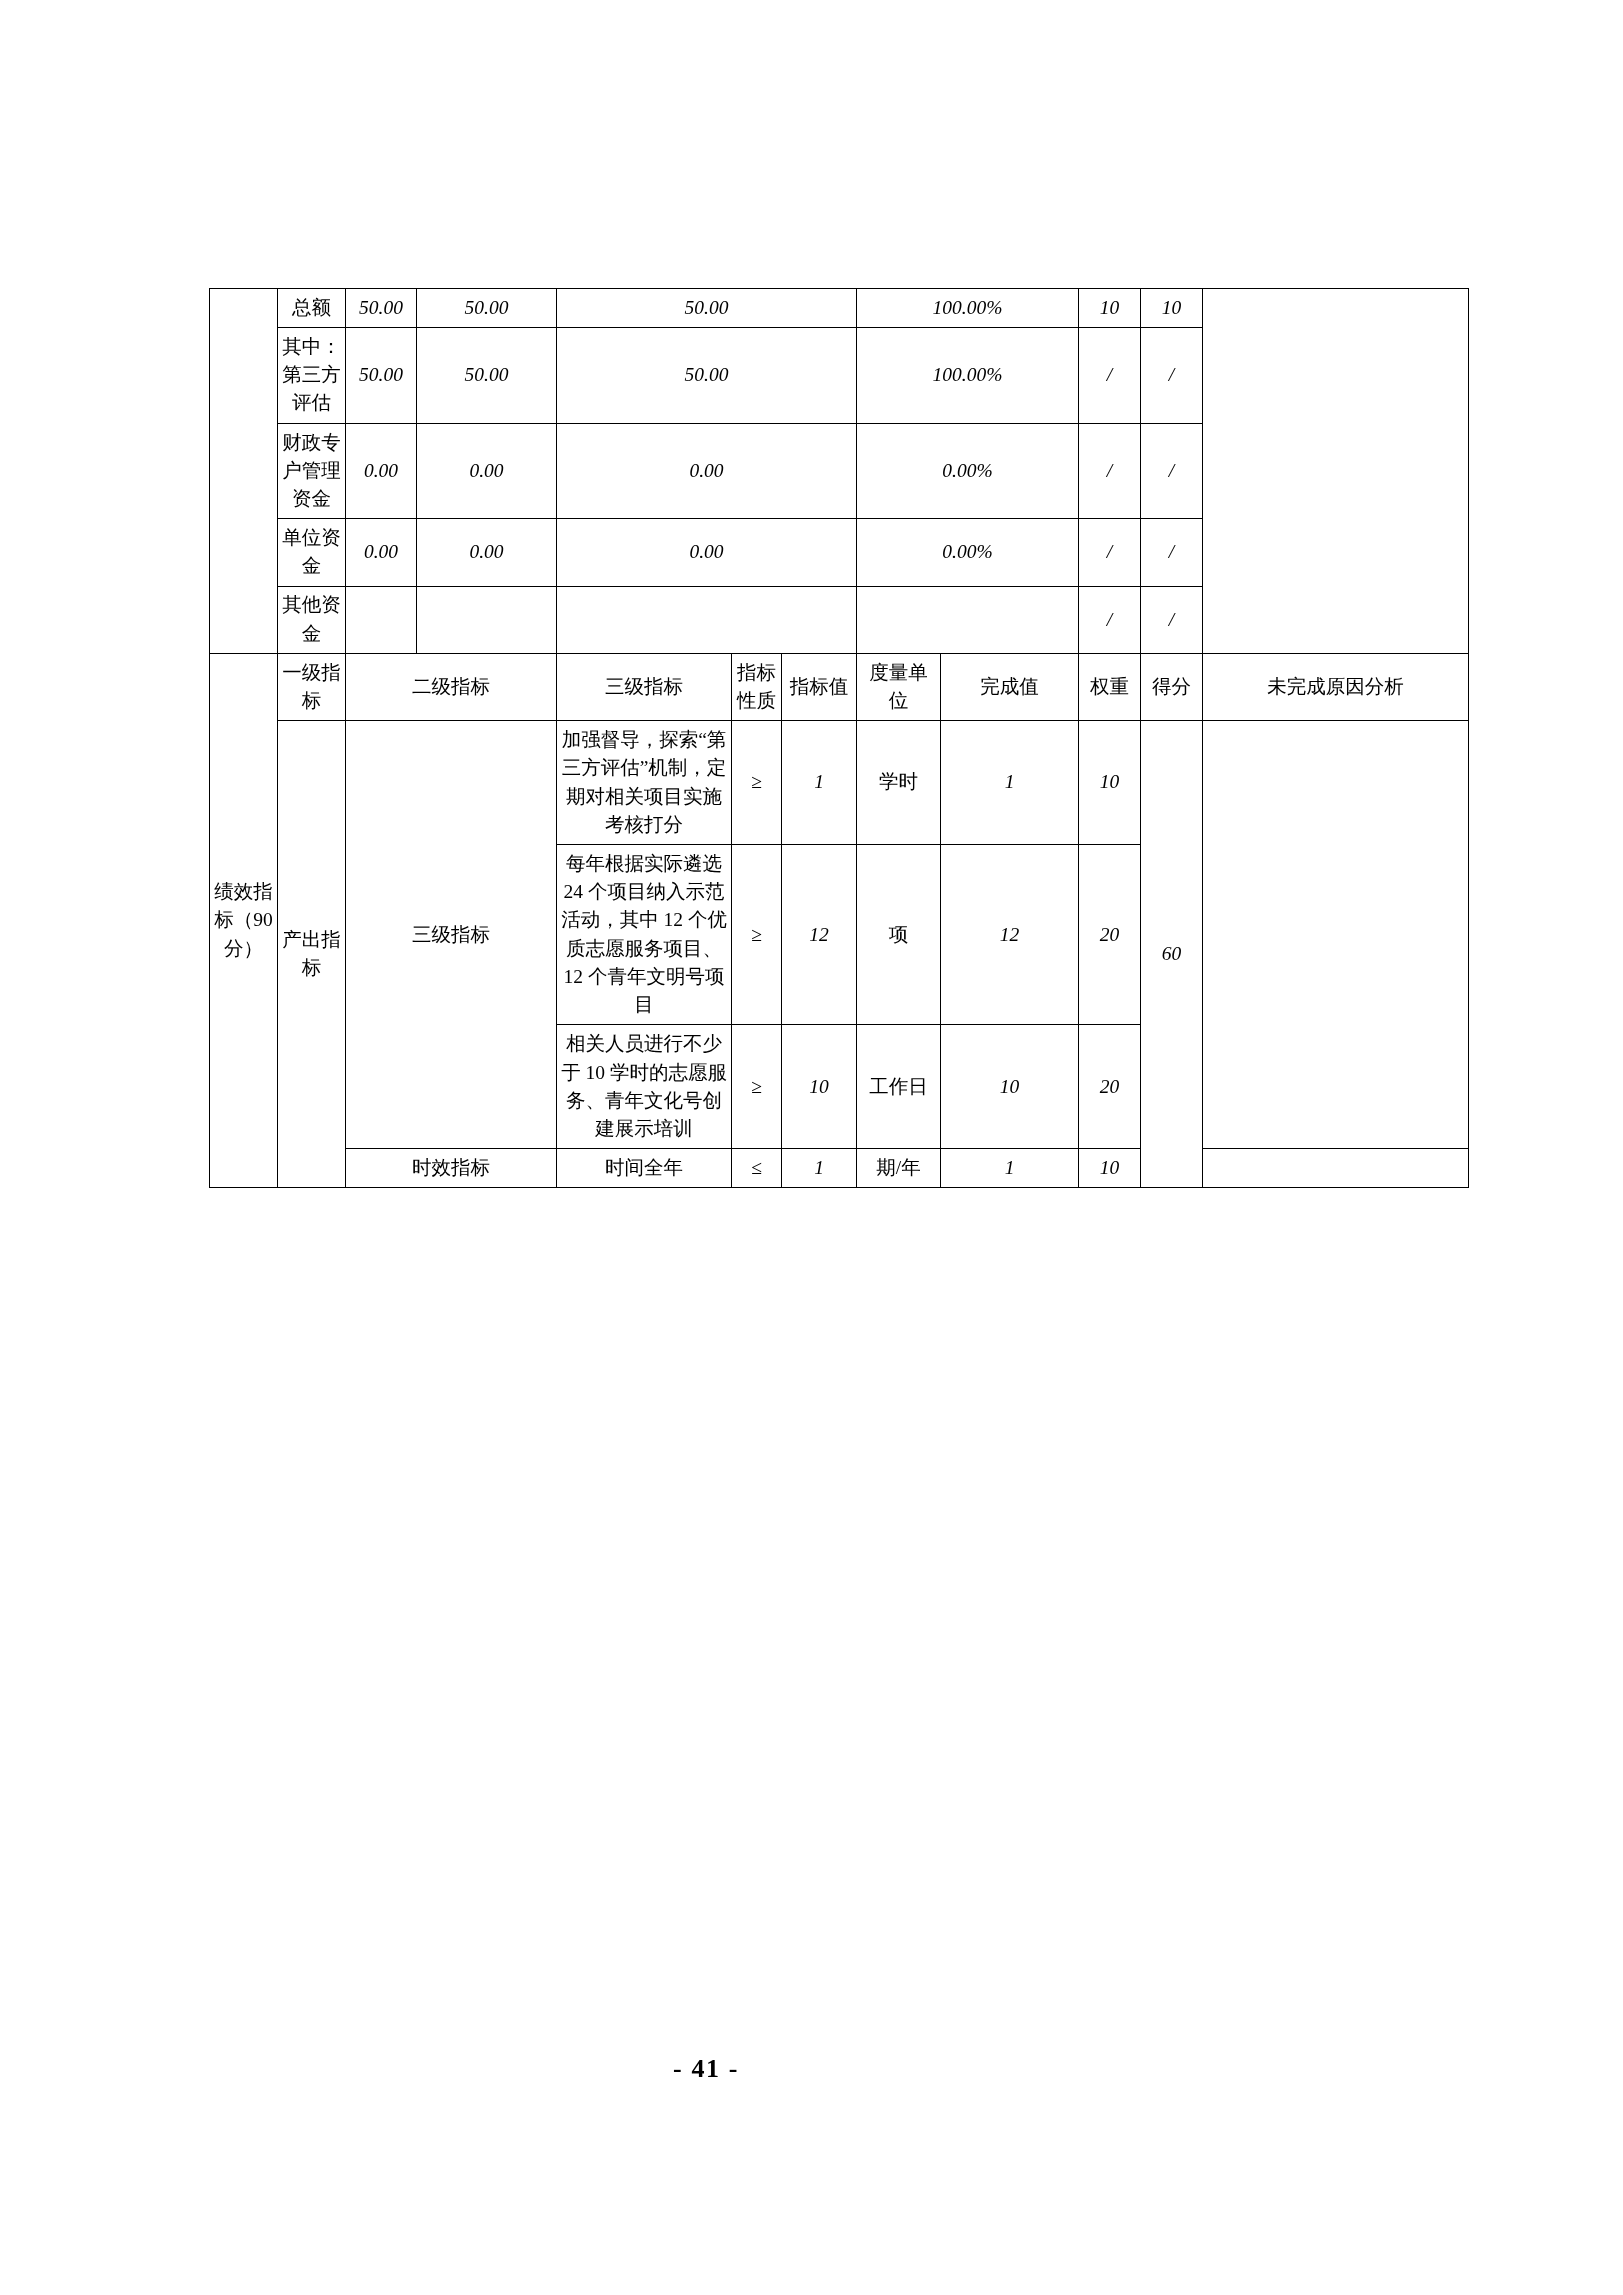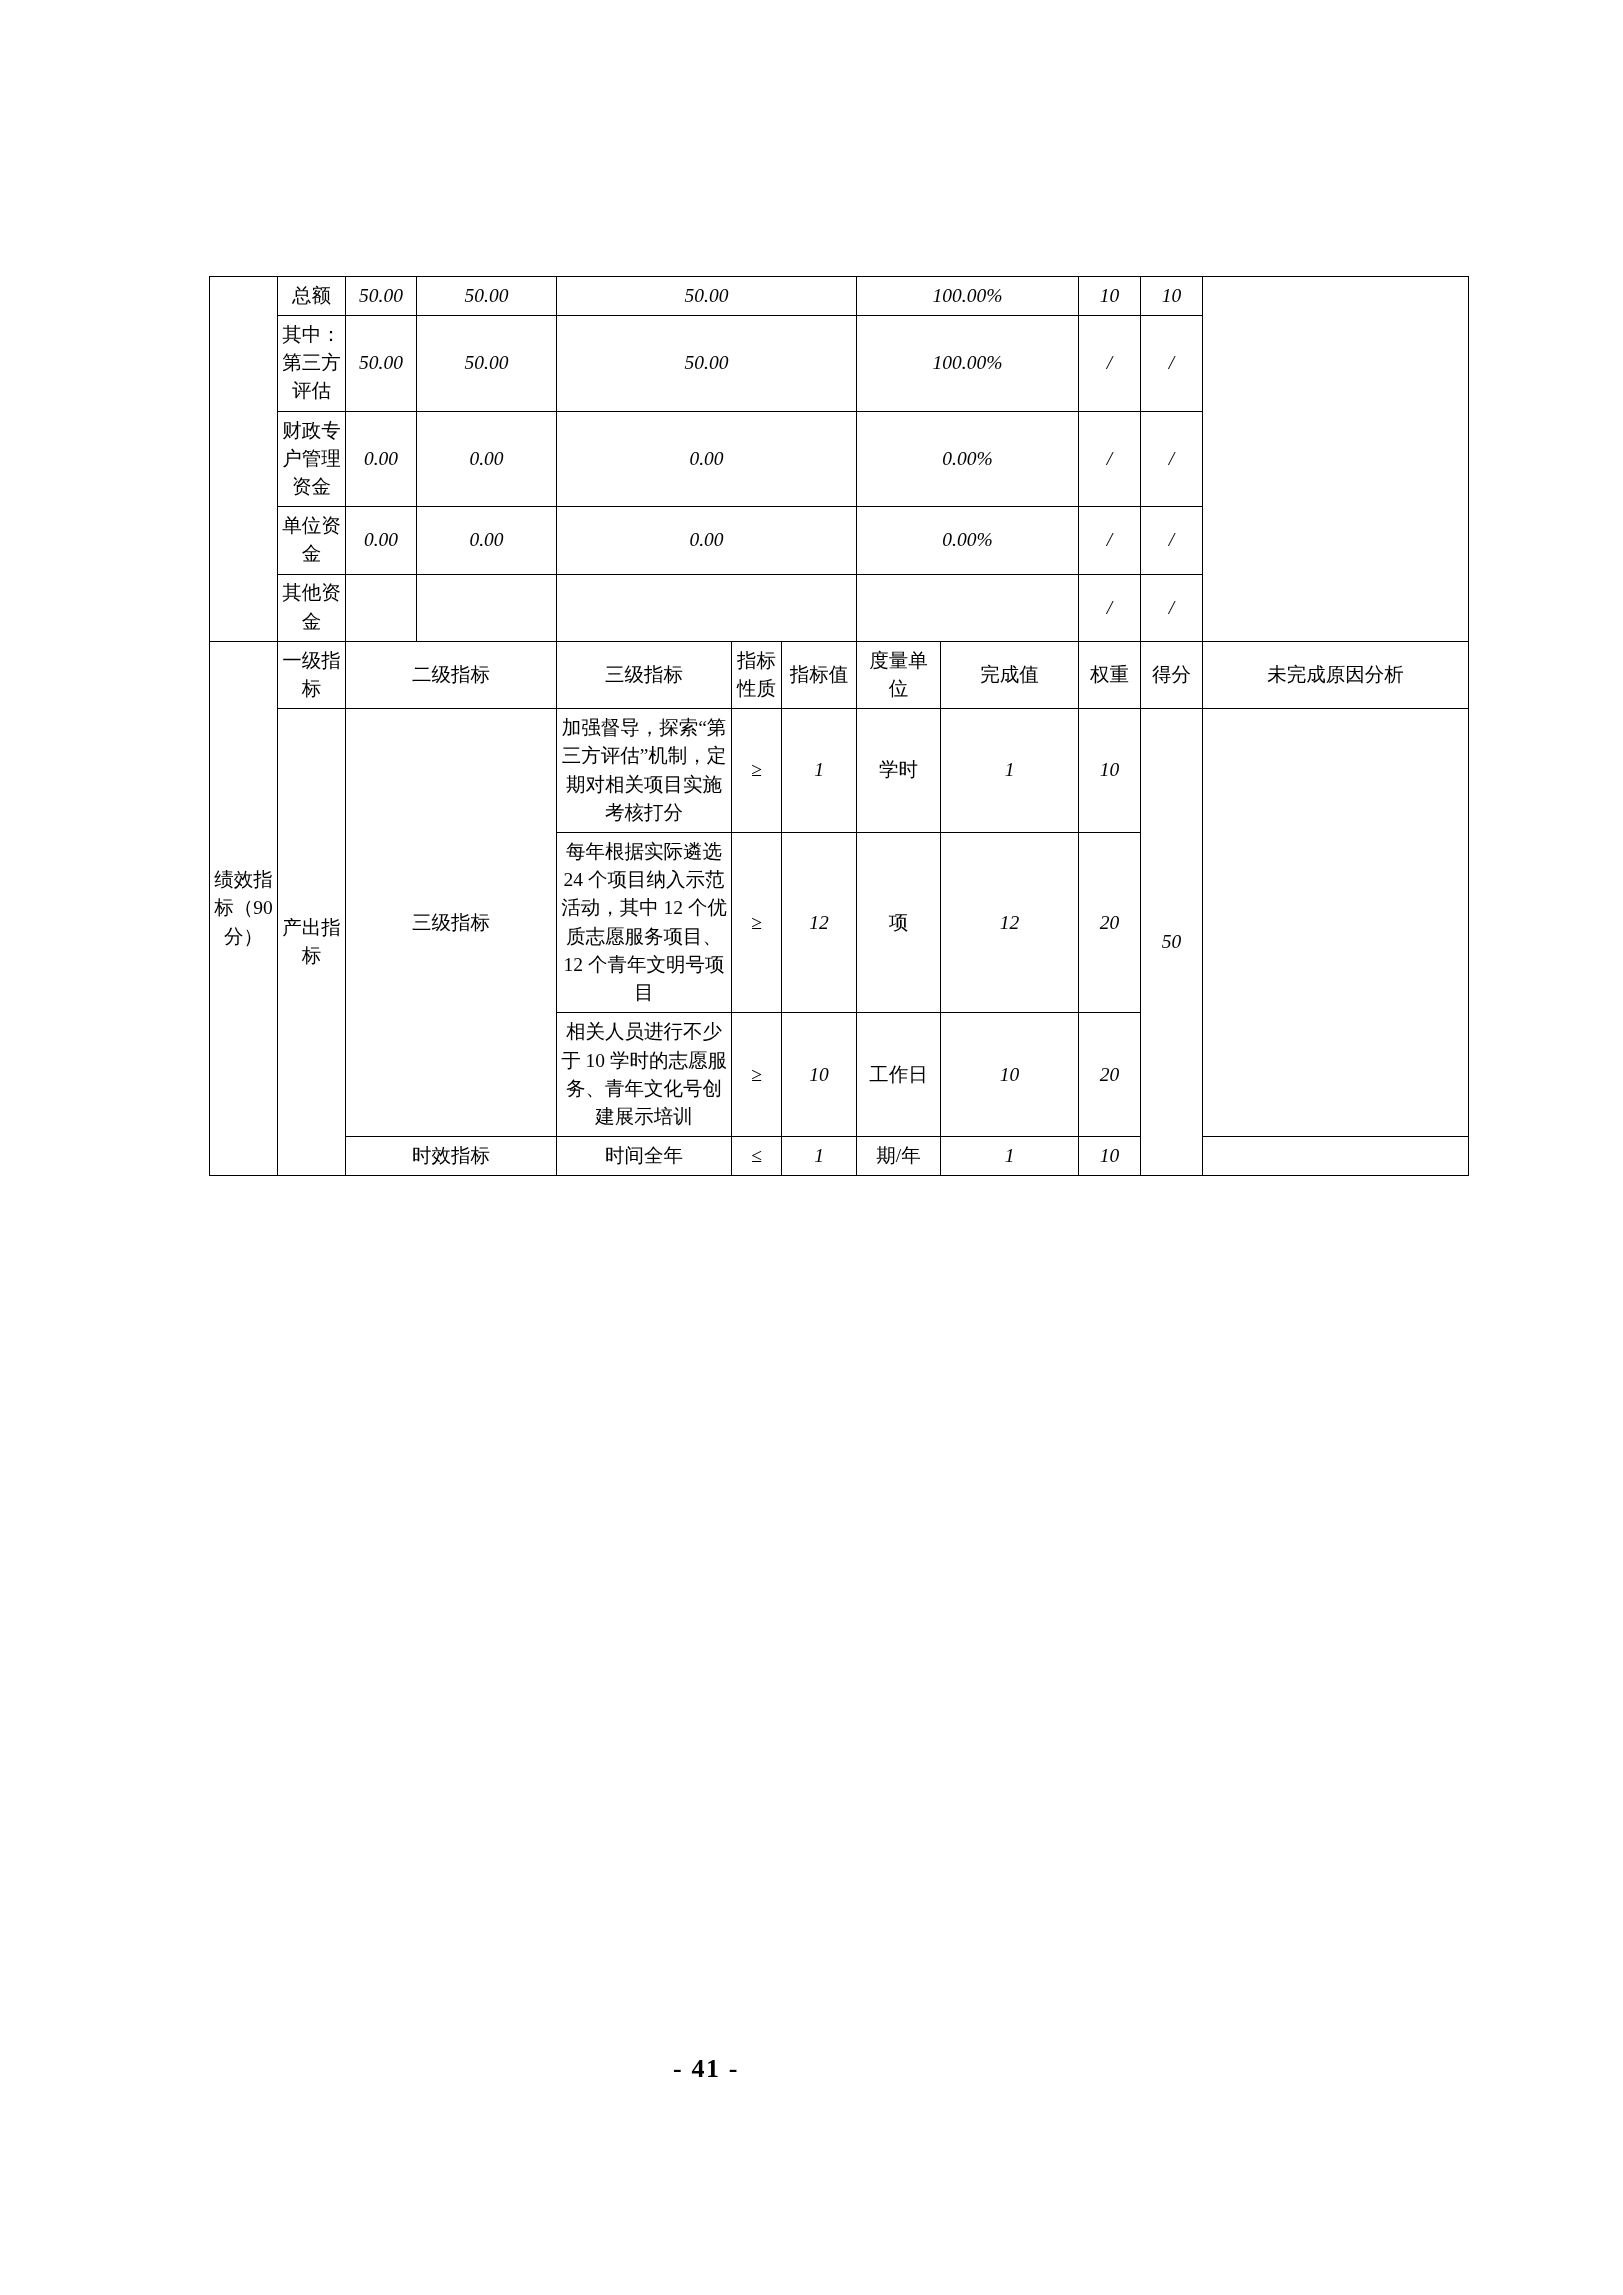--- a/index.html
+++ b/index.html
@@ -24,20 +24,21 @@
   .sheet {
     position: absolute;
     left: 209px;
     top: 276px;
     width: 1260px;
   }
   table.grid {
     border-collapse: collapse;
     width: 1260px;
     table-layout: fixed;
+    margin-top: 12px;
   }
   table.grid td {
     border: 1.6px solid #000;
     padding: 4.9px 3.2px;
     text-align: center;
     vertical-align: middle;
     font-size: 19.5px;
     line-height: 1.45;
     font-family: "Liberation Serif", "DejaVu Serif", serif;
   }
@@ -160,21 +161,21 @@
 
       <tr>
         <td rowspan="4" class="vert">产出指标</td>
         <td rowspan="3" colspan="2" class="vert">三级指标</td>
         <td class="desc">加强督导，探索“第三方评估”机制，定期对相关项目实施考核打分</td>
         <td>≥</td>
         <td class="num">1</td>
         <td>学时</td>
         <td class="num">1</td>
         <td class="num">10</td>
-        <td rowspan="4" class="num">50</td>
+        <td rowspan="4" class="num">60</td>
         <td rowspan="3"></td>
       </tr>
 
       <tr>
         <td class="desc">每年根据实际遴选 24 个项目纳入示范活动，其中 12 个优质志愿服务项目、12 个青年文明号项目</td>
         <td>≥</td>
         <td class="num">12</td>
         <td>项</td>
         <td class="num">12</td>
         <td class="num">20</td>

